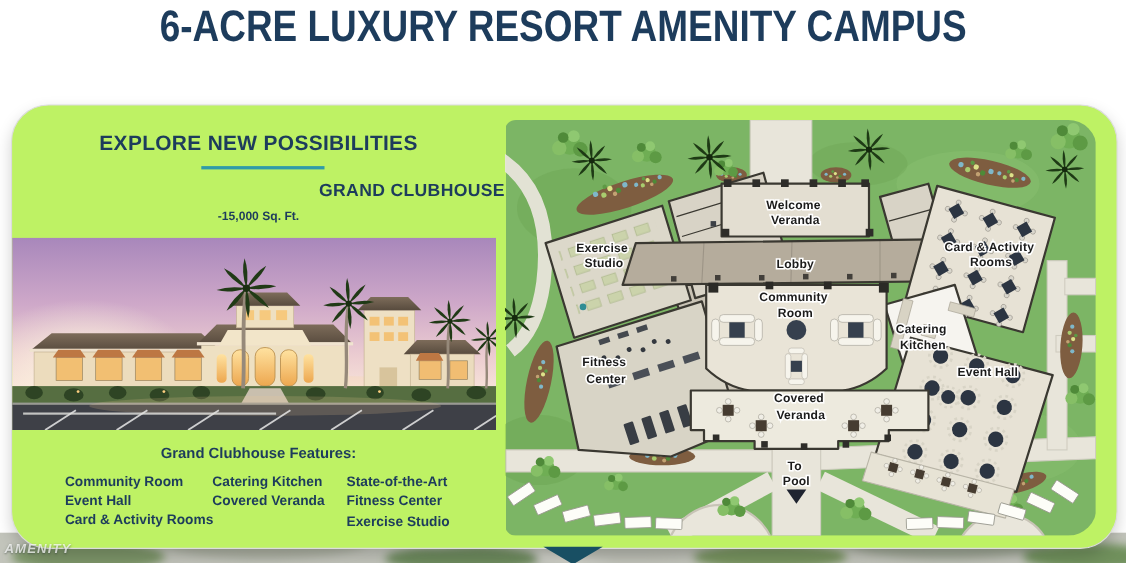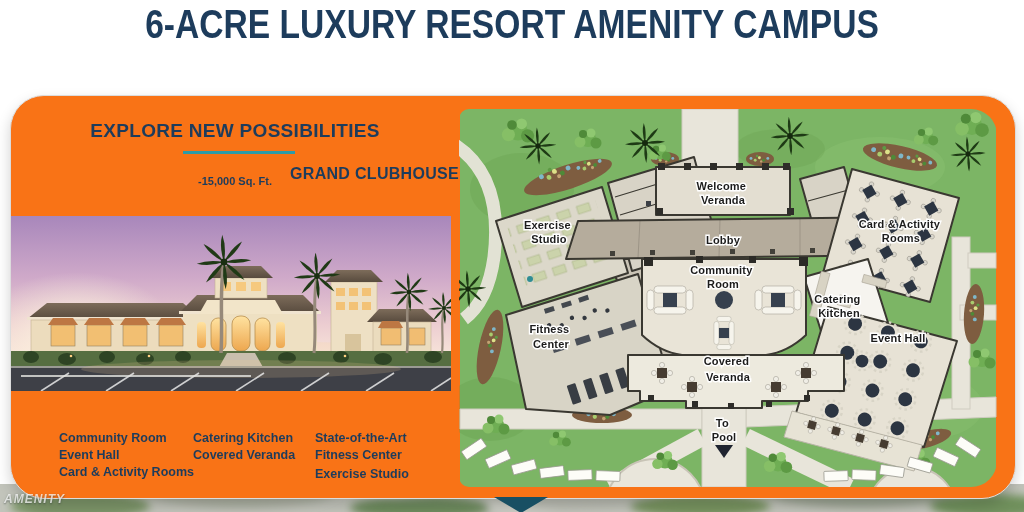--- a/index.html
+++ b/index.html
@@ -10,28 +10,28 @@
          transform-origin:50% 50%;letter-spacing:0;}
   
   .strip{position:absolute;left:0;bottom:0;width:1024px;height:28px;z-index:0;}
   .watermark{position:absolute;left:4px;top:492px;font-size:12px;font-weight:700;font-style:italic;
          color:rgba(255,255,255,.72);text-shadow:0 1px 2px rgba(50,60,55,.6);
          letter-spacing:1px;z-index:4;}
   .tri{position:absolute;left:494px;top:497px;width:0;height:0;z-index:3;
        border-left:27px solid transparent;border-right:27px solid transparent;
        border-top:16px solid #184f63;}
   
-  .card{position:absolute;left:10px;top:95px;width:1004px;height:402px;background:#f97316;
+  .card{position:absolute;left:10px;top:95px;width:1004px;height:402px;background:#bef264;
         border:1px solid #dcdcdc;border-radius:34px;box-shadow:0 6px 14px rgba(0,0,0,.18);z-index:2;}
   .headline{position:absolute;left:0;top:24px;width:448px;text-align:center;font-size:19px;
         font-weight:700;color:#1d3c5c;letter-spacing:.3px;}
   .rule{position:absolute;left:172px;top:55px;width:112px;height:3px;background:#2f9ba8;}
   .chname{position:absolute;left:0;top:69px;width:448px;text-align:right;font-size:16px;
         font-weight:700;color:#1d3c5c;letter-spacing:.3px;}
-  .chsize{position:absolute;left:0;top:79px;width:448px;text-align:center;font-size:11px;
+  .chsize{position:absolute;left:0;top:95px;width:448px;text-align:center;font-size:11px;
         font-weight:700;color:#1d3c5c;}
   .render{position:absolute;left:0;top:120px;width:440px;height:175px;overflow:hidden;}
   .feat-title{position:absolute;left:0;top:308px;width:448px;text-align:center;font-size:13.5px;
         font-weight:700;color:#1d3c5c;}
   .fcol{position:absolute;top:334px;font-size:12.5px;font-weight:700;color:#1d3c5c;line-height:17px;}
   .fcol.c1{left:48px}.fcol.c2{left:182px}.fcol.c3{left:304px}
   .fcol .gap{margin-top:2px;}
   .plan{position:absolute;left:448px;top:13px;width:538px;height:378px;
         border-radius:10px 26px 26px 10px;overflow:hidden;}
   svg{display:block}
@@ -189,20 +189,21 @@
           <path d="M303,137 C306,110 301,84 306,61" fill="none" stroke="#96897a" stroke-width="3"></path>
           <use href="#fronds" transform="translate(306,60) scale(1.45)"></use>
           <path d="M396,137 C398,114 394,94 398,77" fill="none" stroke="#96897a" stroke-width="2.6"></path>
           <use href="#fronds" transform="translate(398,76) scale(1.2)"></use>
           <path d="M431,137 C433,120 429,104 433,93" fill="none" stroke="#96897a" stroke-width="2.2"></path>
           <use href="#fronds" transform="translate(433,92)"></use>
         </g>
       </svg>
     </div>
 
+    <div class="feat-title">Grand Clubhouse Features:</div>
     <div class="fcol c1">
       <div>Community Room</div>
       <div>Event Hall</div>
       <div>Card &amp; Activity Rooms</div>
     </div>
     <div class="fcol c2">
       <div>Catering Kitchen</div>
       <div>Covered Veranda</div>
     </div>
     <div class="fcol c3">

